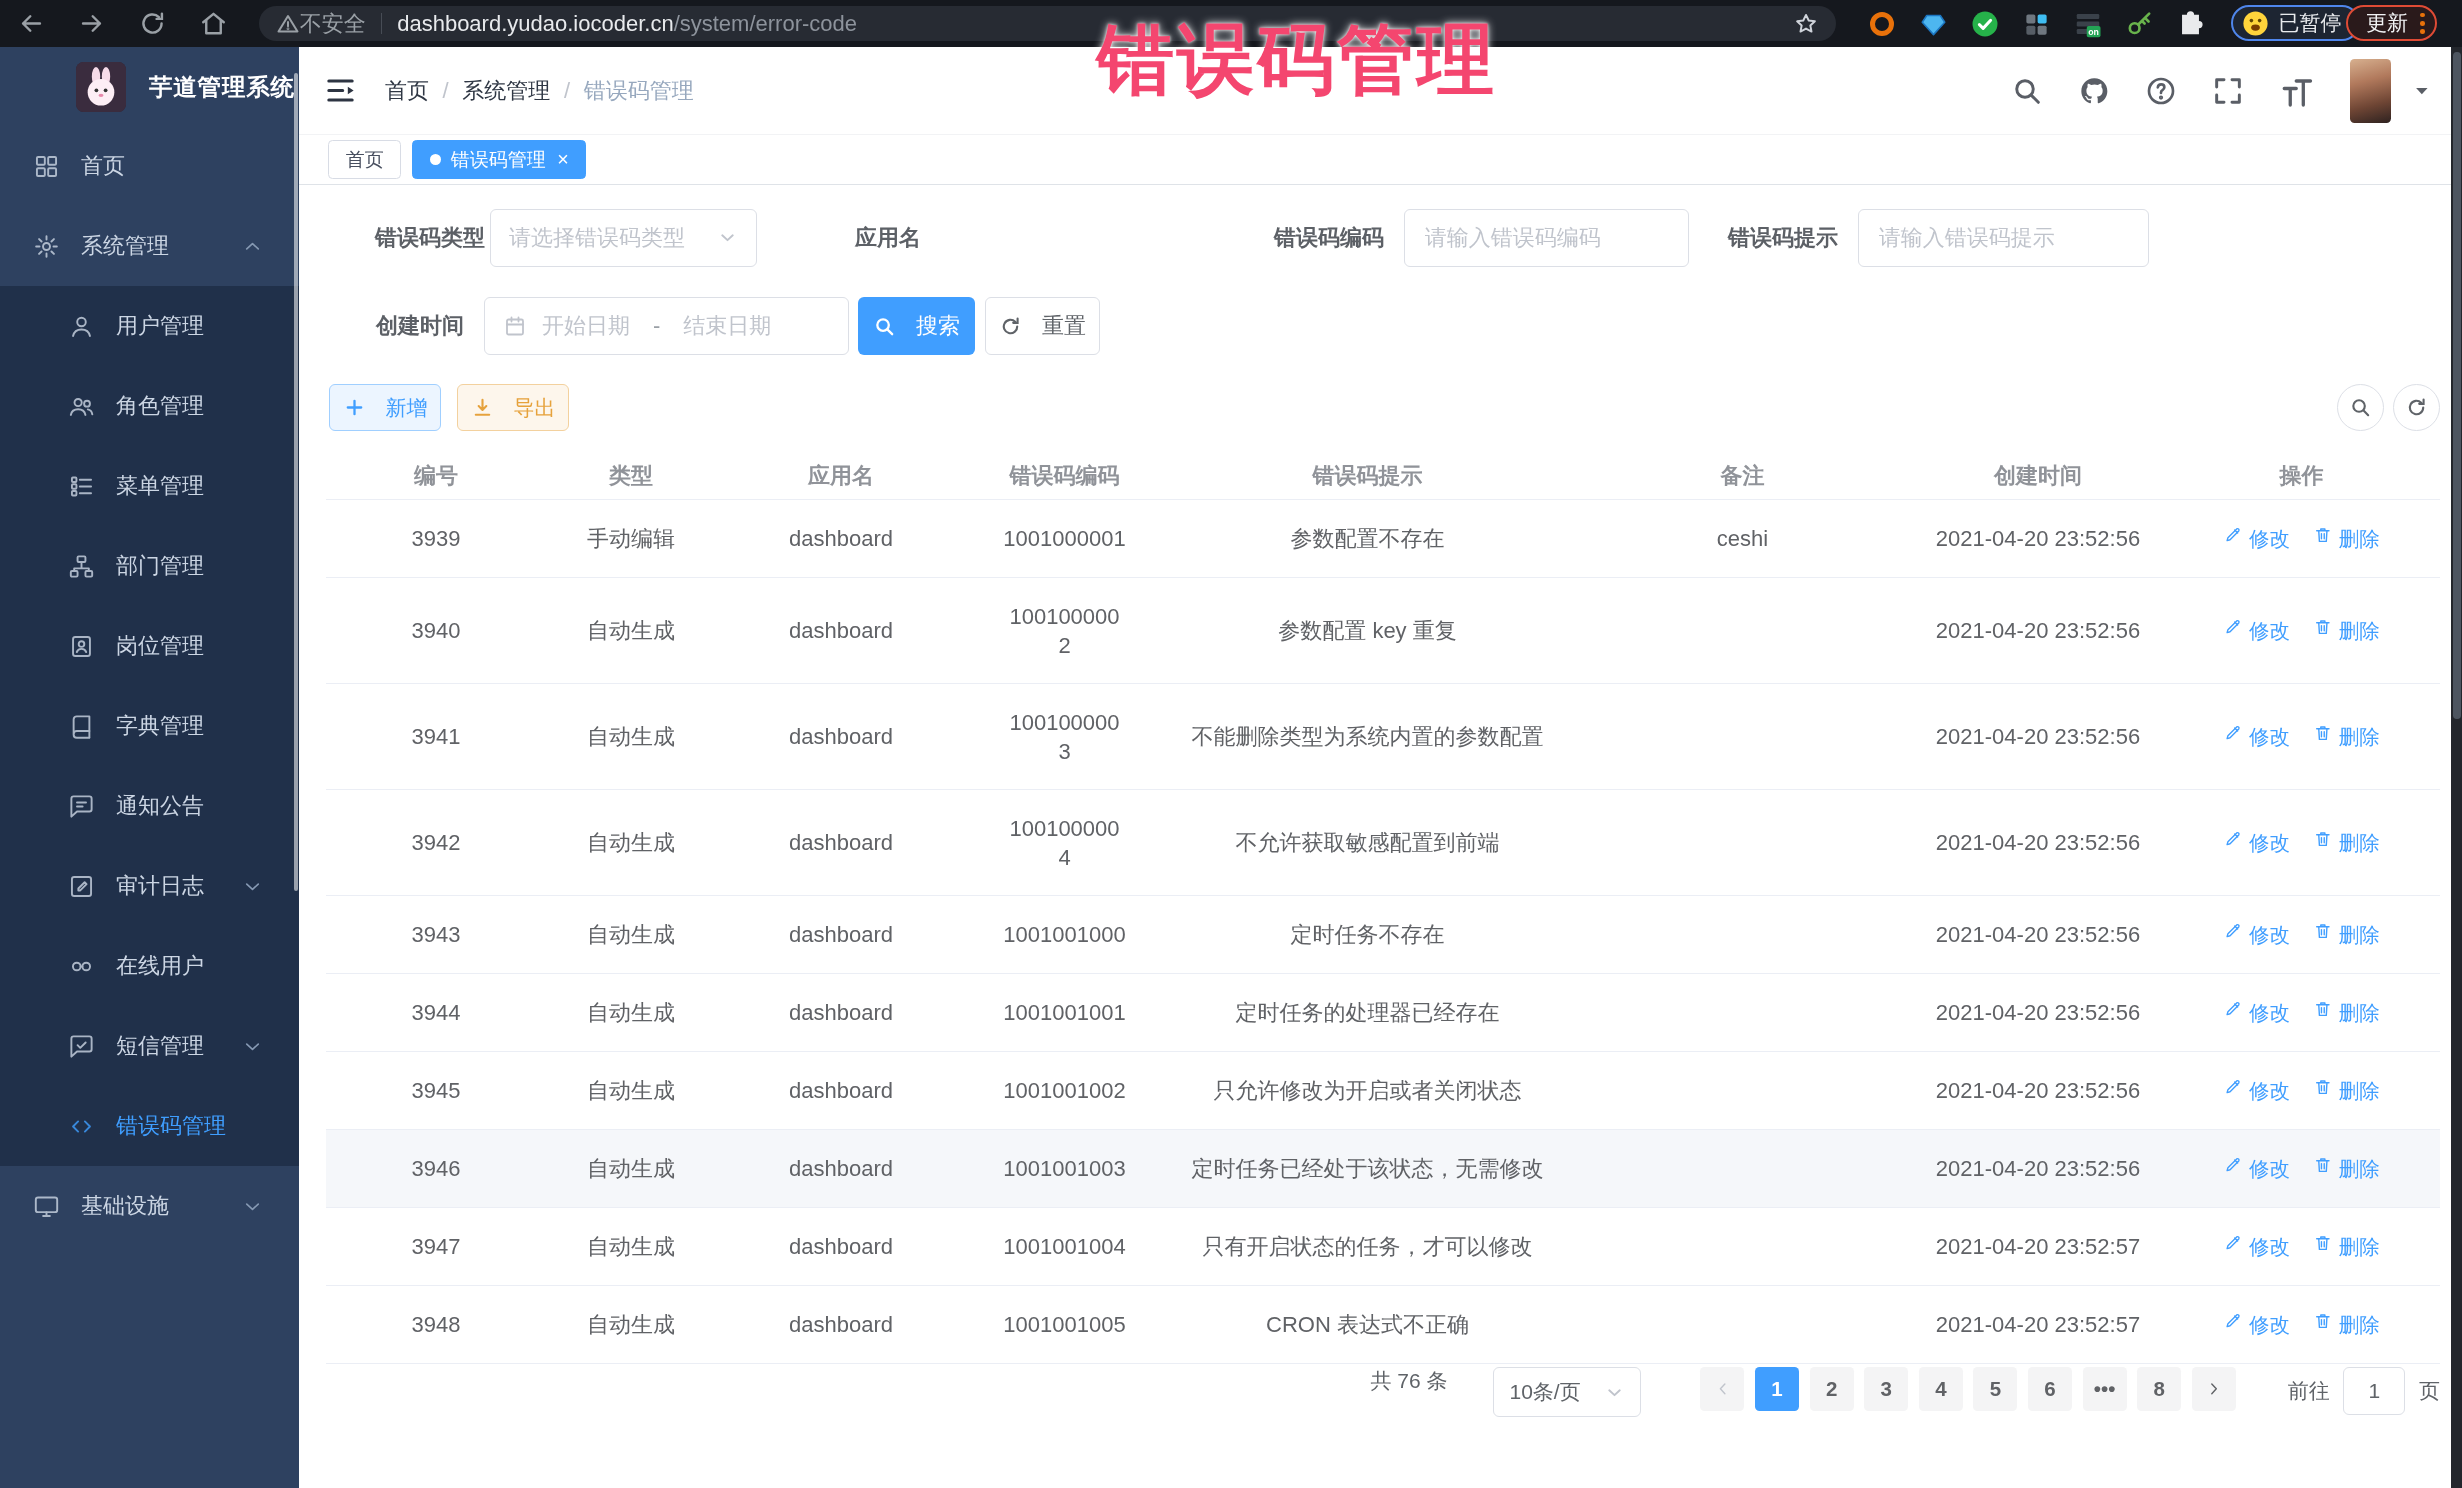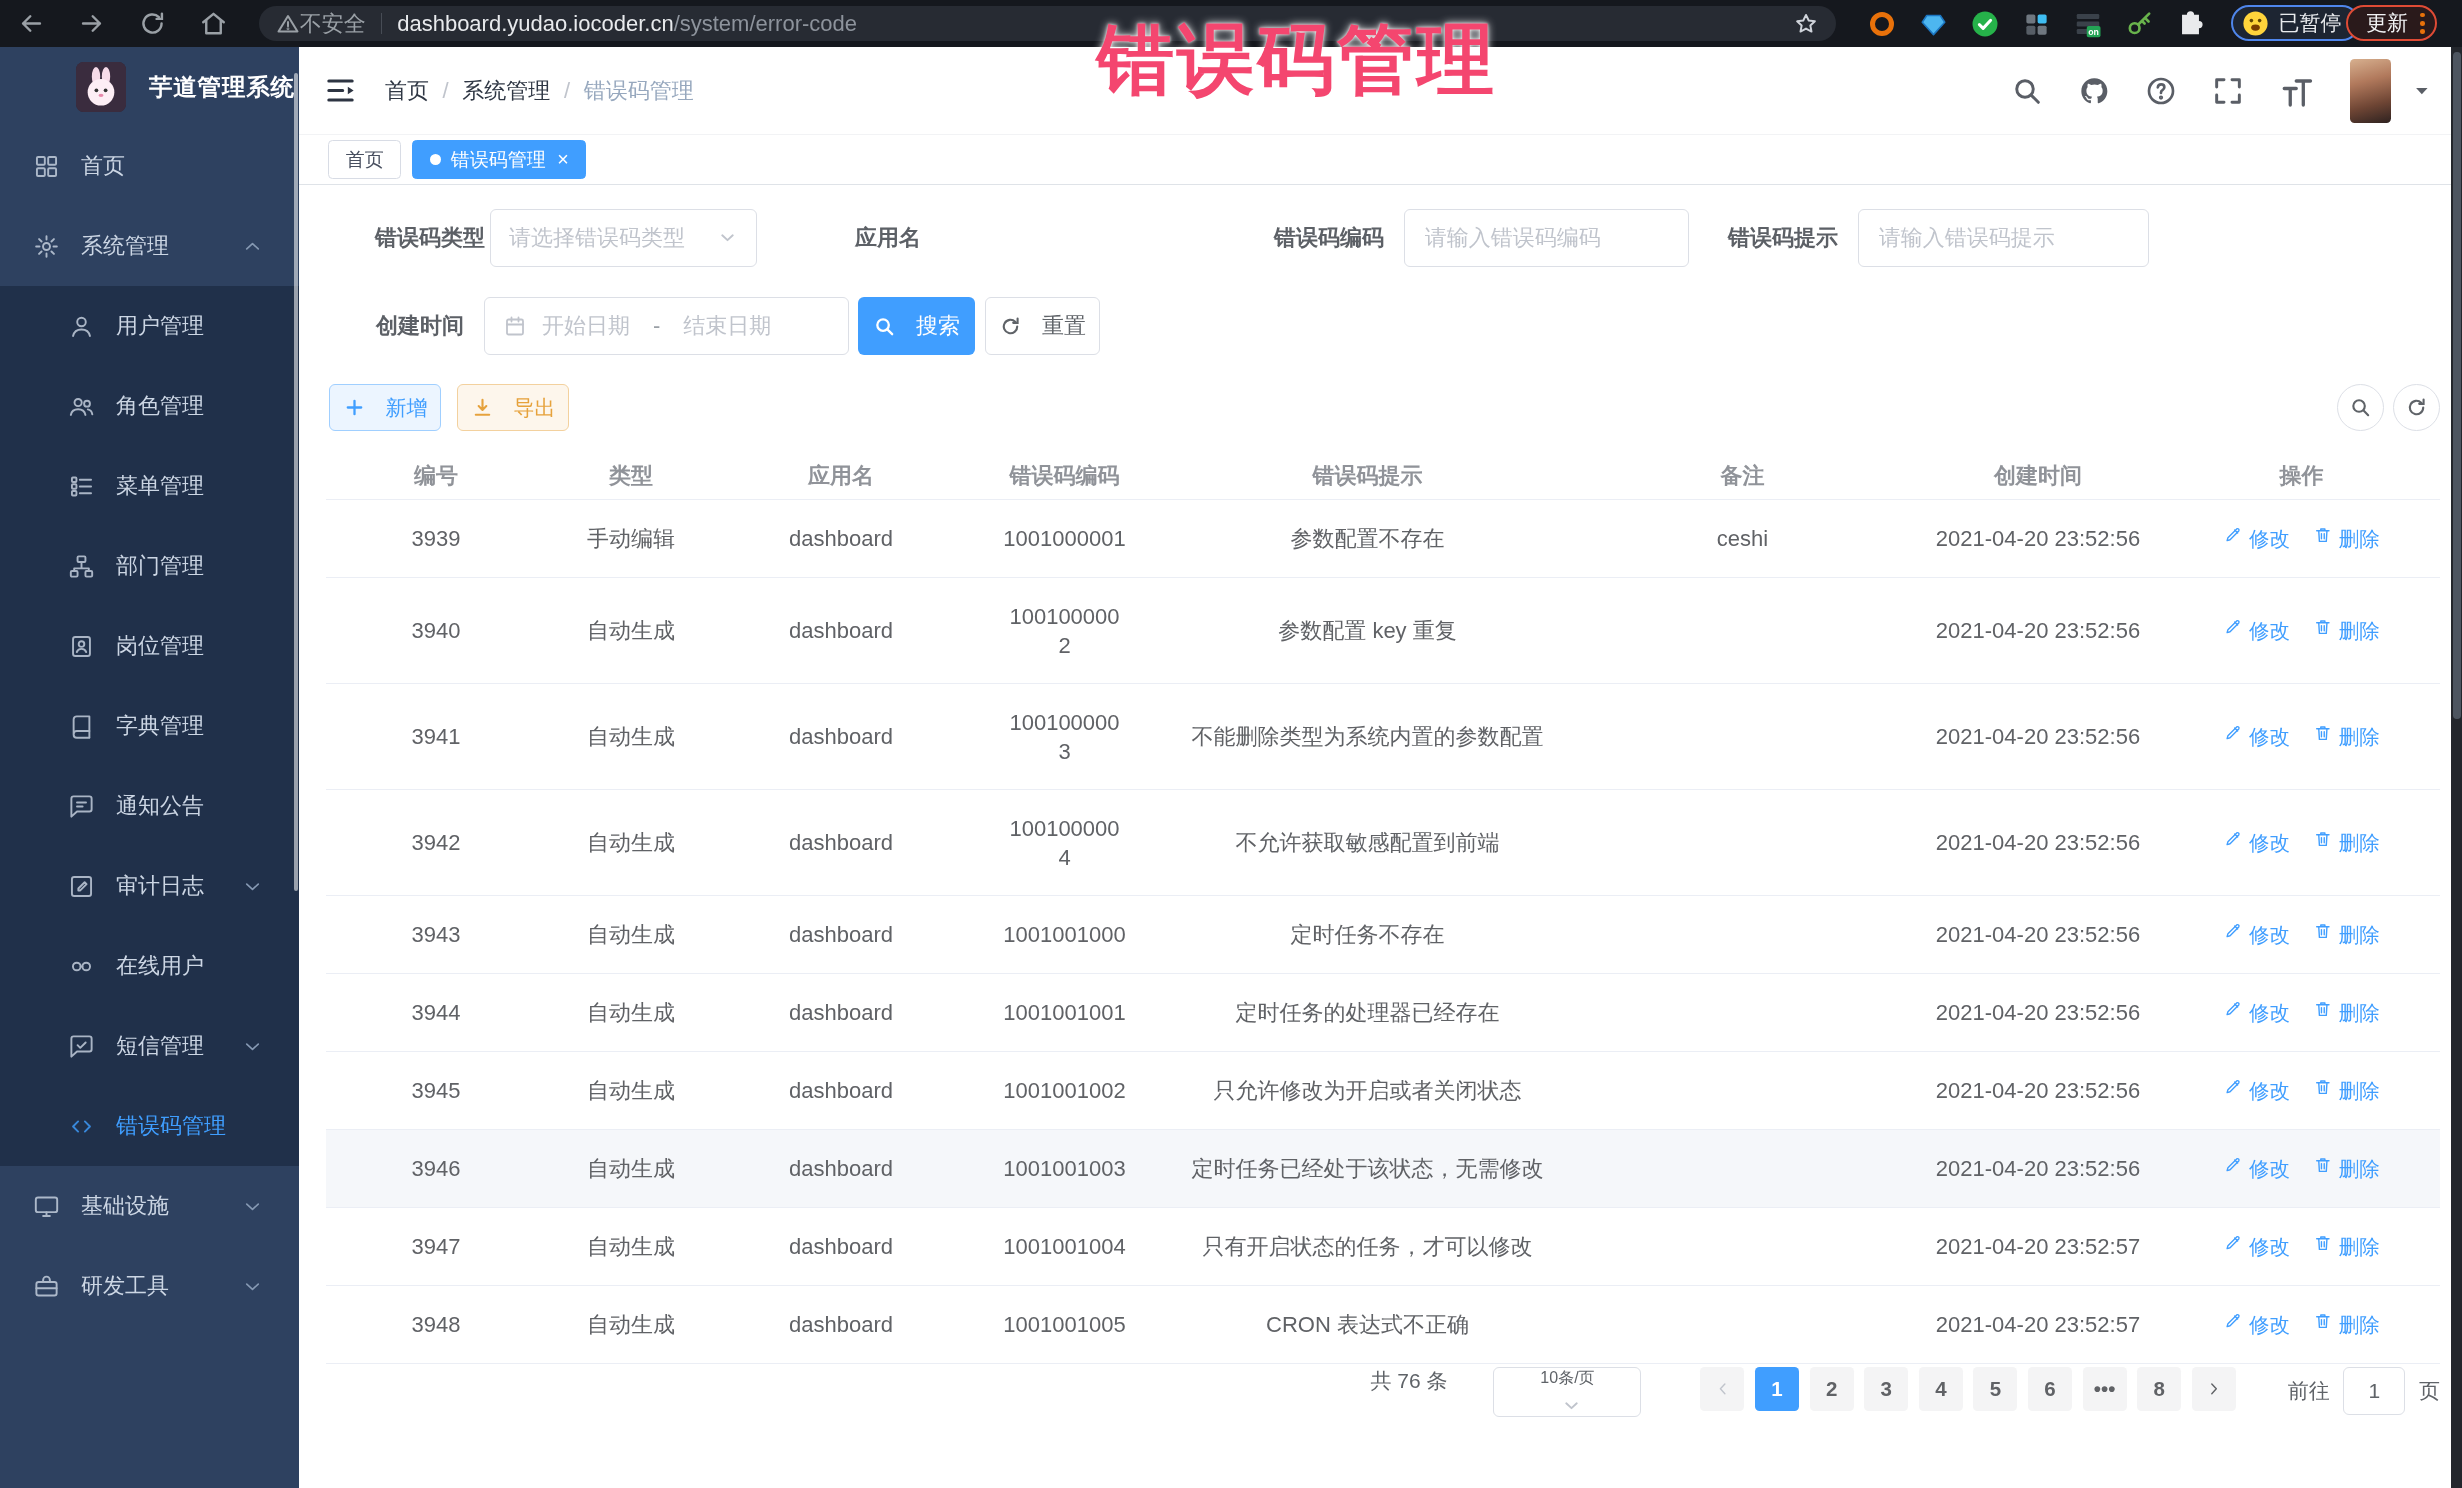--- a/index.html
+++ b/index.html
@@ -91,21 +91,21 @@
   .t-row.hl { background:#f5f7fa; }
   .cell.pre { white-space:pre-line; line-height:29px; }
   .actions { display:flex; justify-content:center; gap:23px; color:#409eff; font-size:20.5px; }
   .alink { display:flex; gap:6px; cursor:pointer; }
   .alink .bi { width:19.7px; height:19.7px; }
 
   .pagination { position:absolute; left:27px; top:1182px; width:2114px; display:flex; align-items:flex-start;
     justify-content:flex-end; font-size:21px; color:#5f6368;gap:20px; }
   .total { margin-right:26px; }
   .psize { width:148px; height:50px; border:0.8px solid #dcdfe6; border-radius:6px; display:flex; align-items:center;
-    justify-content:space-between; padding:0 15px; margin-right:39px; font-size:16px; color:#5f6368; background:#fff;flex-direction:column; }
+    justify-content:space-between; padding:0 15px; margin-right:39px; font-size:21px; color:#5f6368; background:#fff; }
   .pager { display:flex; gap:10.6px; align-items:center; }
   .pbox { min-width:44px; height:44px; background:#f4f4f5; border-radius:4.5px; display:flex; align-items:center;
     justify-content:center; color:#606266; font-weight:700; font-size:20.5px; padding:0 6px; cursor:pointer; }
   .pbox.active { background:#409eff; color:#fff; }
   .pbox.prev { color:#c0c4cc; }
   .pbox .bi { width:19.7px; height:19.7px; }
   .goto { margin-left:32px; display:flex; align-items:center; gap:13.6px; }
   .goto input { width:62px; height:48px; border:0.8px solid #dcdfe6; border-radius:6px; text-align:center;
     font-size:21px; color:#5f6368; outline:none; font-family:inherit; }
 
@@ -396,34 +396,20 @@
                 <path d="M9 20.5h6M12 17v3.5"></path>
               </svg>
             </span>
             <span>基础设施</span>
             <span class="chev">
               <svg viewBox="0 0 24 24" fill="none" stroke="currentColor" stroke-width="1.7" stroke-linecap="round" stroke-linejoin="round">
                 <path d="M6 9.5l6 5.5 6-5.5"></path>
               </svg>
             </span>
           </div>
-          <div class="menu-item l1">
-            <span class="mi">
-              <svg viewBox="0 0 24 24" fill="none" stroke="currentColor" stroke-width="1.7" stroke-linecap="round" stroke-linejoin="round">
-                <rect x="3" y="8" width="18" height="12" rx="2"></rect>
-                <path d="M9 8V6.2A3 3 0 0 1 15 6.2V8M3 13.5h18"></path>
-              </svg>
-            </span>
-            <span>研发工具</span>
-            <span class="chev">
-              <svg viewBox="0 0 24 24" fill="none" stroke="currentColor" stroke-width="1.7" stroke-linecap="round" stroke-linejoin="round">
-                <path d="M6 9.5l6 5.5 6-5.5"></path>
-              </svg>
-            </span>
-          </div>
         </nav>
       <div class="side-thumb"></div>
     </aside>
 
     <main class="main">
 
       <div class="topbar">
         <span class="hamburger">
           <svg viewBox="0 0 24 24" fill="none" stroke="currentColor" stroke-width="2.1" stroke-linecap="round">
               <path d="M4 5.5h16M4 12h9.5M4 18.5h16"></path>

